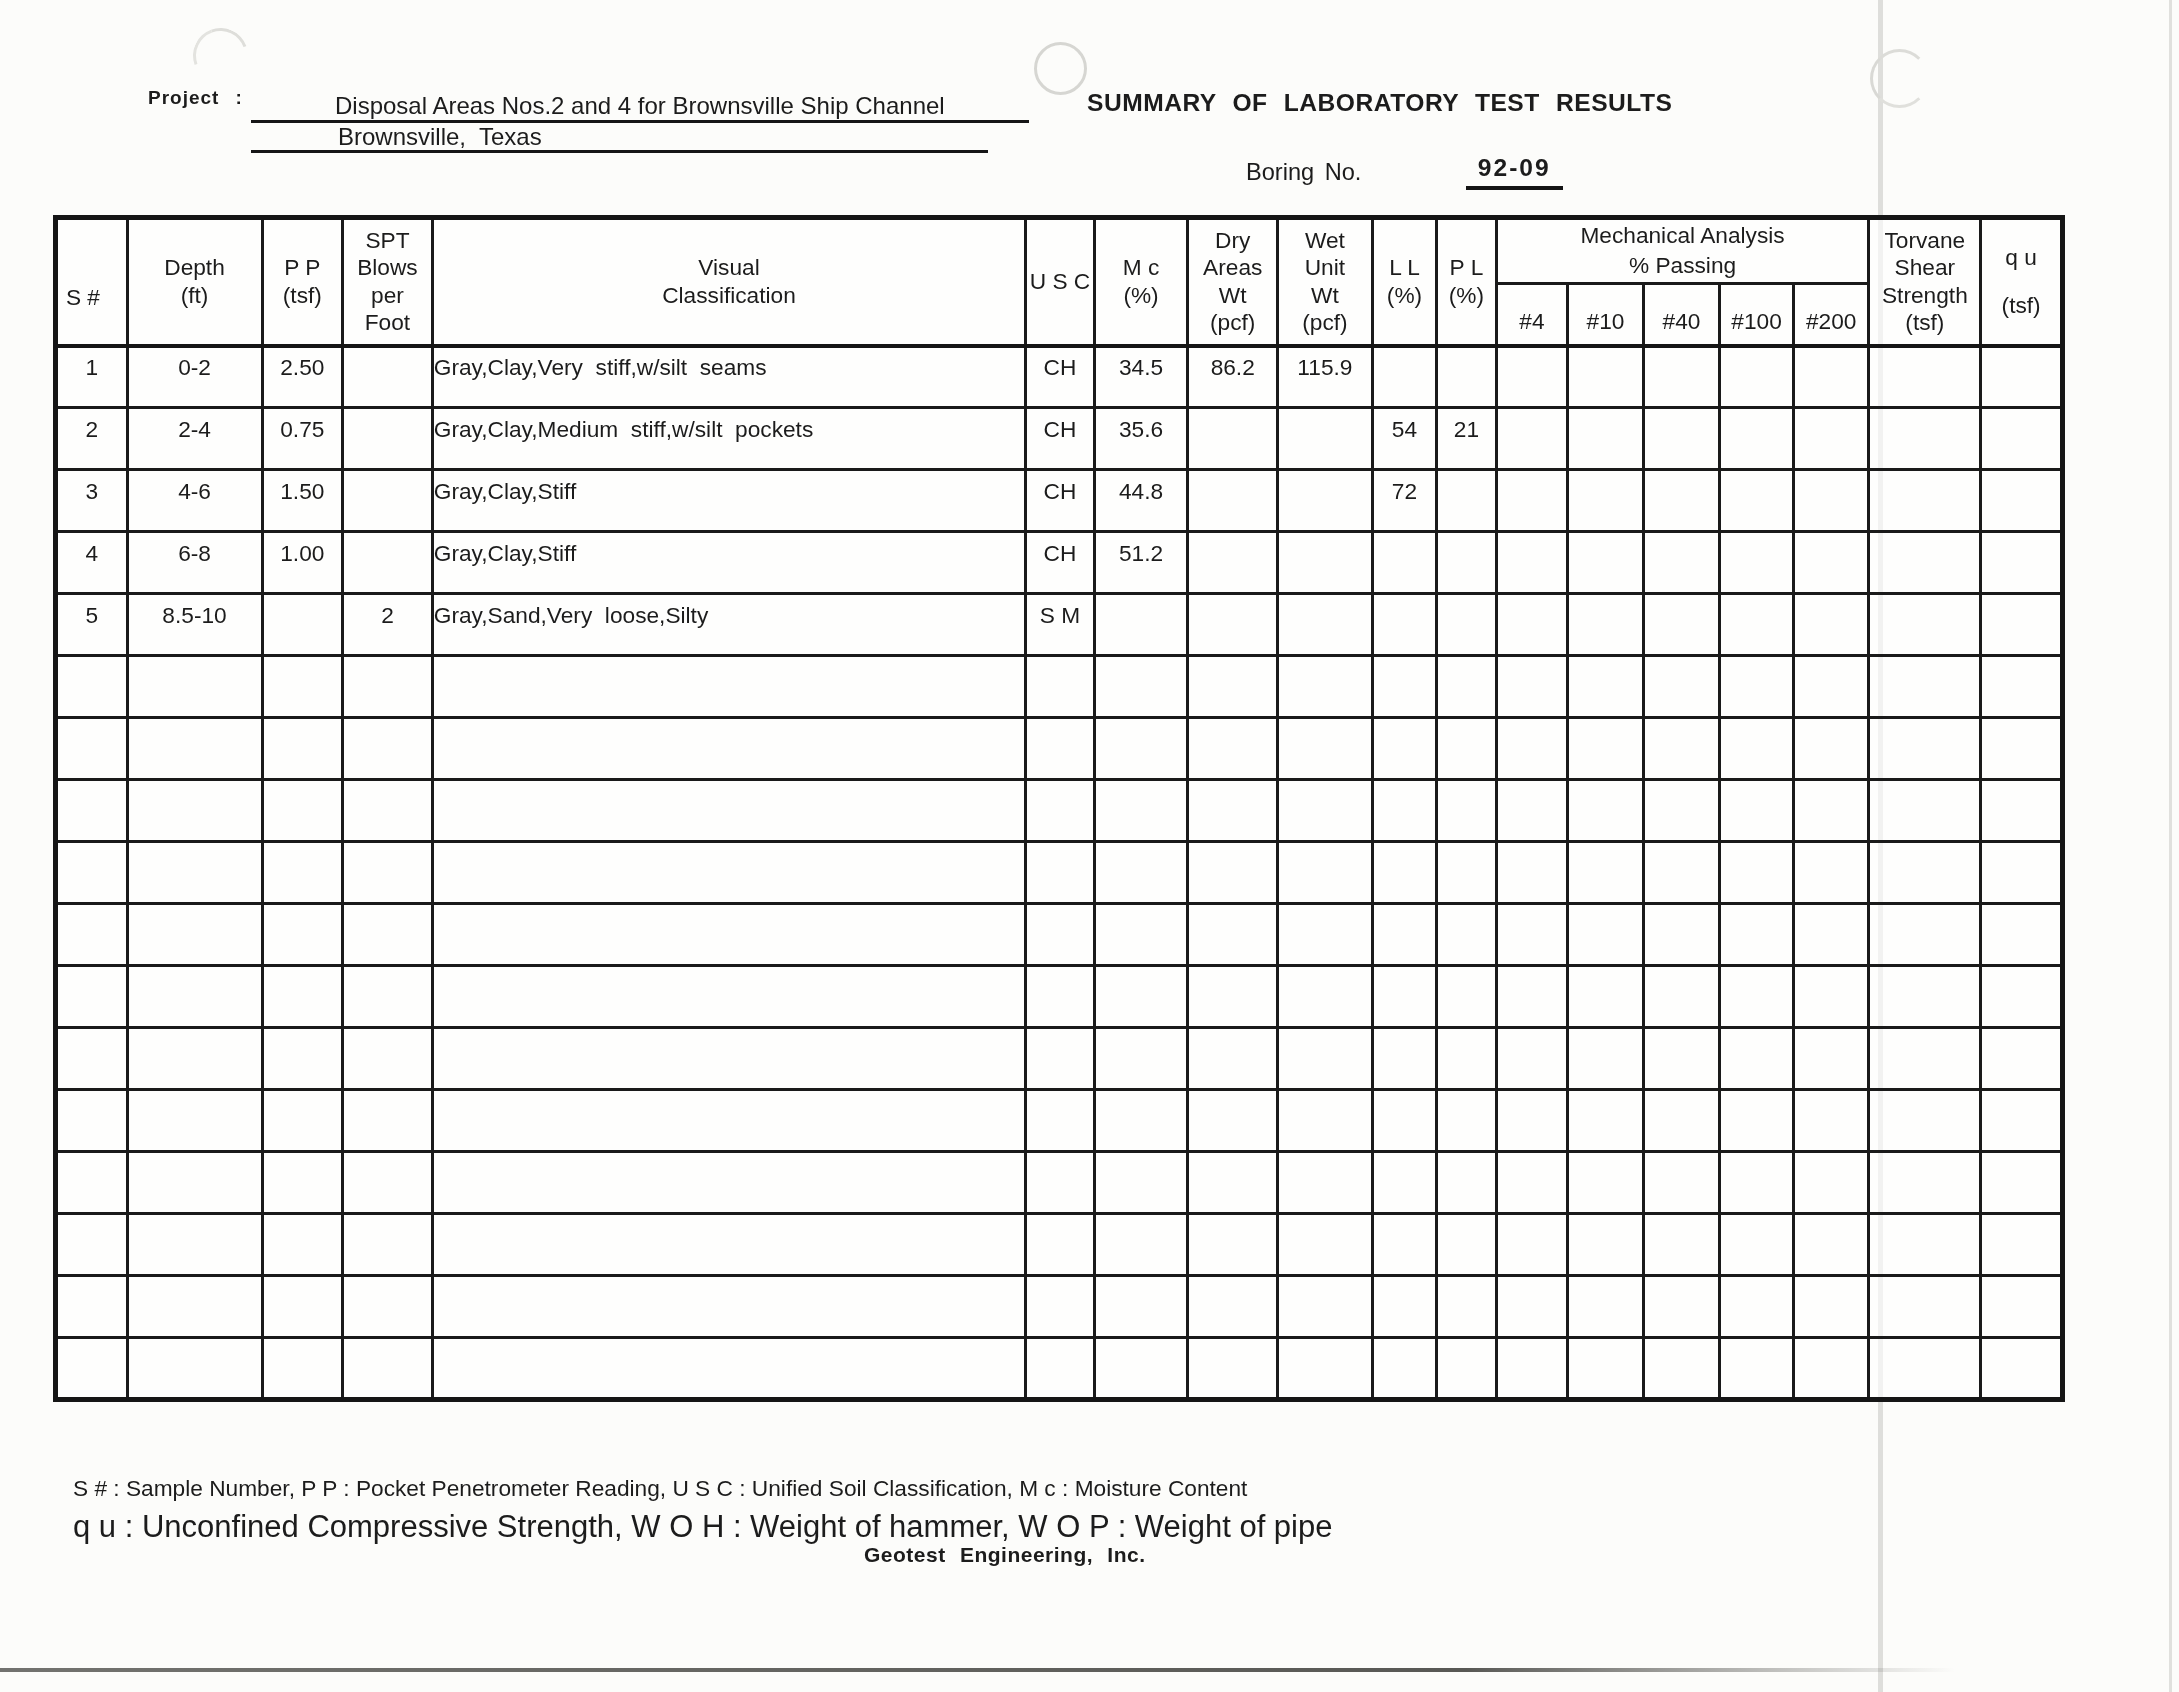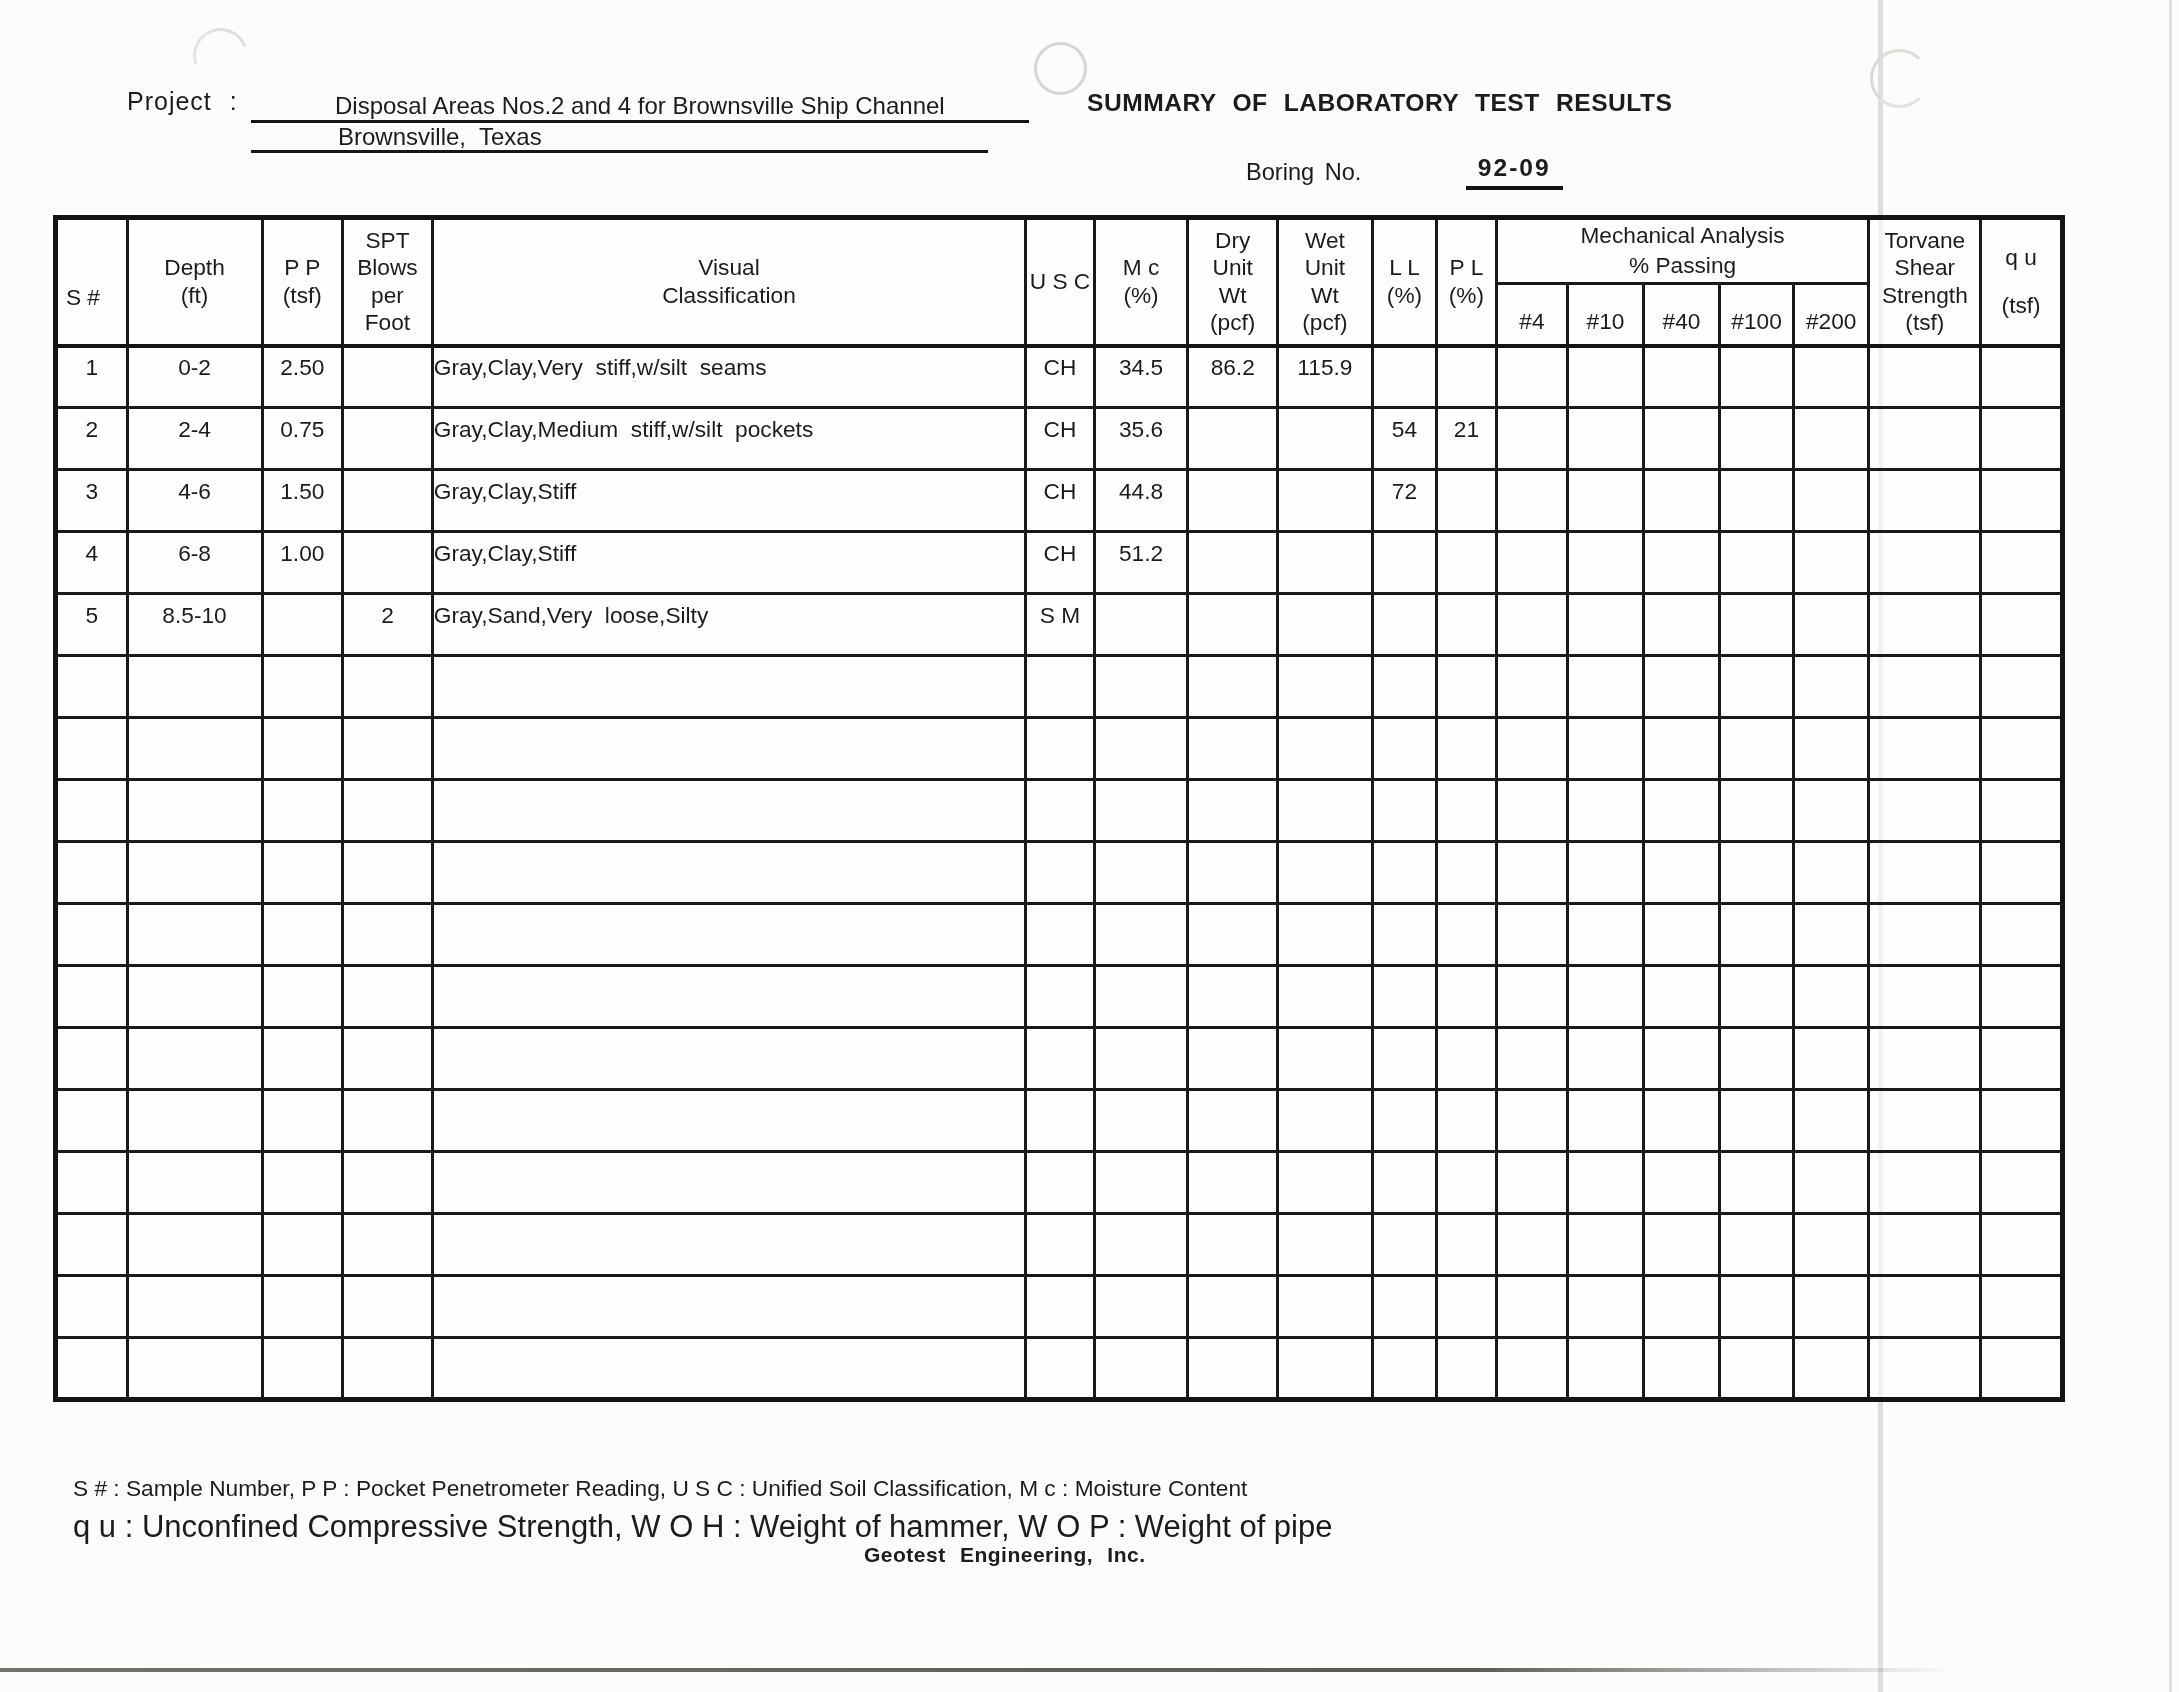--- a/index.html
+++ b/index.html
@@ -17,21 +17,21 @@
     background:rgba(186,186,182,.45);}
   .paper-edge-line{position:absolute;left:2169px;top:0;width:3px;height:1692px;
     background:rgba(196,196,192,.5);}
   .scan-bottom-line{position:absolute;left:0;top:1668px;height:3.9px;width:1955px;
     background:linear-gradient(to right, rgba(90,90,86,.85) 0%, rgba(70,70,66,.9) 75%, rgba(90,90,86,0) 100%);}
   .punch{position:absolute;border-radius:50%;border:3px solid #d9d9d5;background:transparent;}
   .punch.left{left:193px;top:27.6px;width:55px;height:55px;border-color:#dededa transparent transparent #e3e3df;transform:rotate(25deg);}
   .punch.center{left:1034px;top:42px;width:53px;height:53px;border-color:#d6d6d2;}
   .punch.right{left:1870px;top:49px;width:59px;height:59px;border-color:#dcdcd8 transparent #e0e0dc #d9d9d5;}
   
-  .project-label{position:absolute;left:127px;top:87px;font-size:25px;letter-spacing:1px;word-spacing:9.9px;}
+  .project-label{position:absolute;left:148px;top:87px;font-size:19px;letter-spacing:1px;word-spacing:9.9px;font-weight:bold;}
   .project-lines{position:absolute;left:251px;top:92px;font-size:24px;}
   .project-lines .pl-row{height:30.5px;line-height:28.6px;border-bottom:3.9px solid #161616;white-space:pre;}
   .pl-1{width:778px;padding-left:84px;}
   .pl-2{width:737px;padding-left:87px;}
   .pl-3{width:707px;margin-left:79px;padding-left:7.9px;}
   .doc-title{position:absolute;left:1087px;top:89px;font-size:24.6px;font-weight:bold;word-spacing:8.9px;letter-spacing:0.5px;}
   .boring-label{position:absolute;left:1246px;top:159px;font-size:23.6px;word-spacing:3.9px;}
   .boring-value{position:absolute;left:1466px;top:154px;font-size:24.6px;font-weight:bold;
     letter-spacing:2px;padding:0 11.8px 3.9px 11.8px;border-bottom:4.9px solid #141414;}
   
@@ -116,21 +116,21 @@
           <th rowspan="2" class="h-span2">SPT
 Blows
 per
 Foot</th>
           <th rowspan="2" class="h-span2">Visual
 Classification</th>
           <th rowspan="2" class="h-span2">U S C</th>
           <th rowspan="2" class="h-span2">M c
 (%)</th>
           <th rowspan="2" class="h-span2">Dry
-Unit
+Areas
 Wt
 (pcf)</th>
           <th rowspan="2" class="h-span2">Wet
 Unit
 Wt
 (pcf)</th>
           <th rowspan="2" class="h-span2">L L
 (%)</th>
           <th rowspan="2" class="h-span2">P L
 (%)</th>

